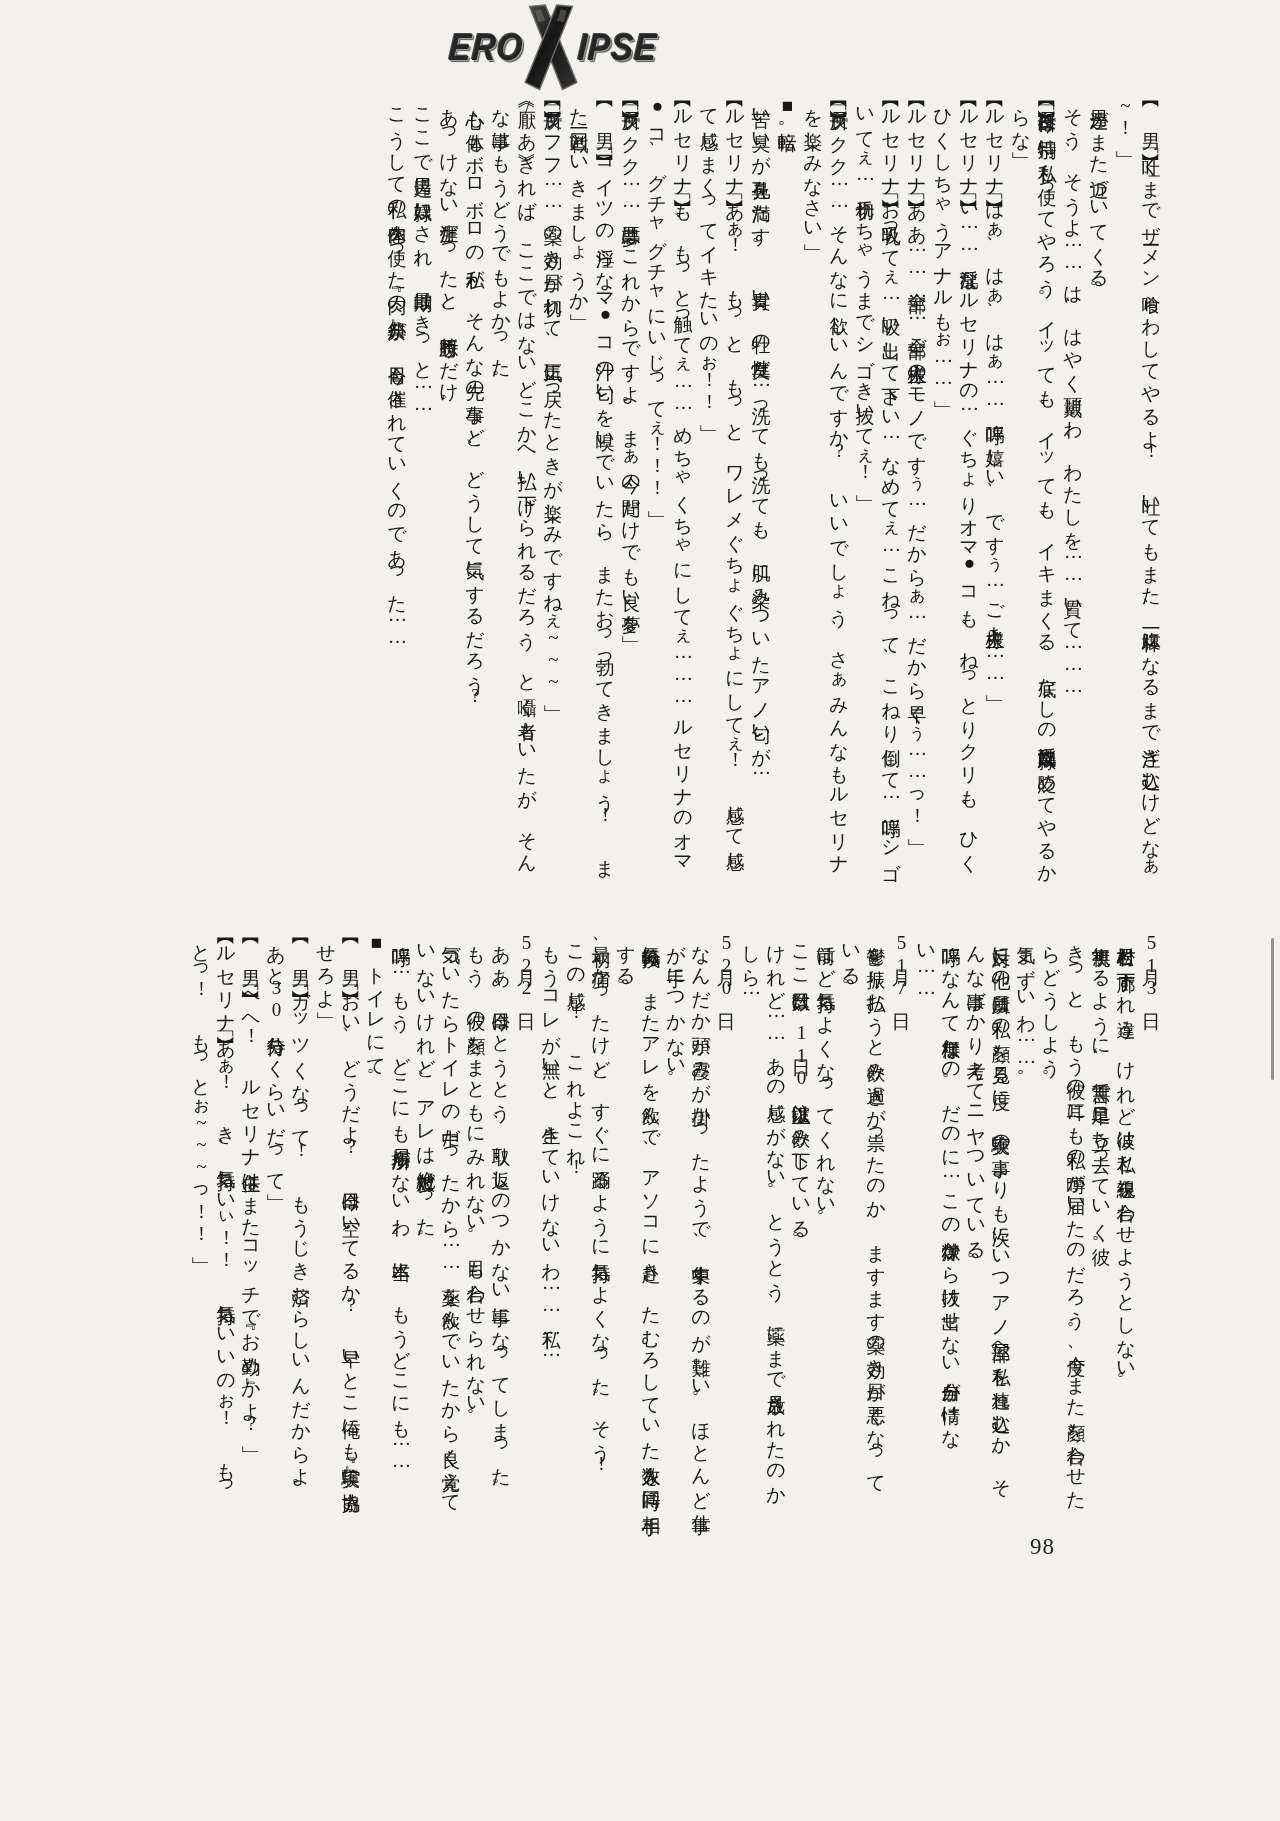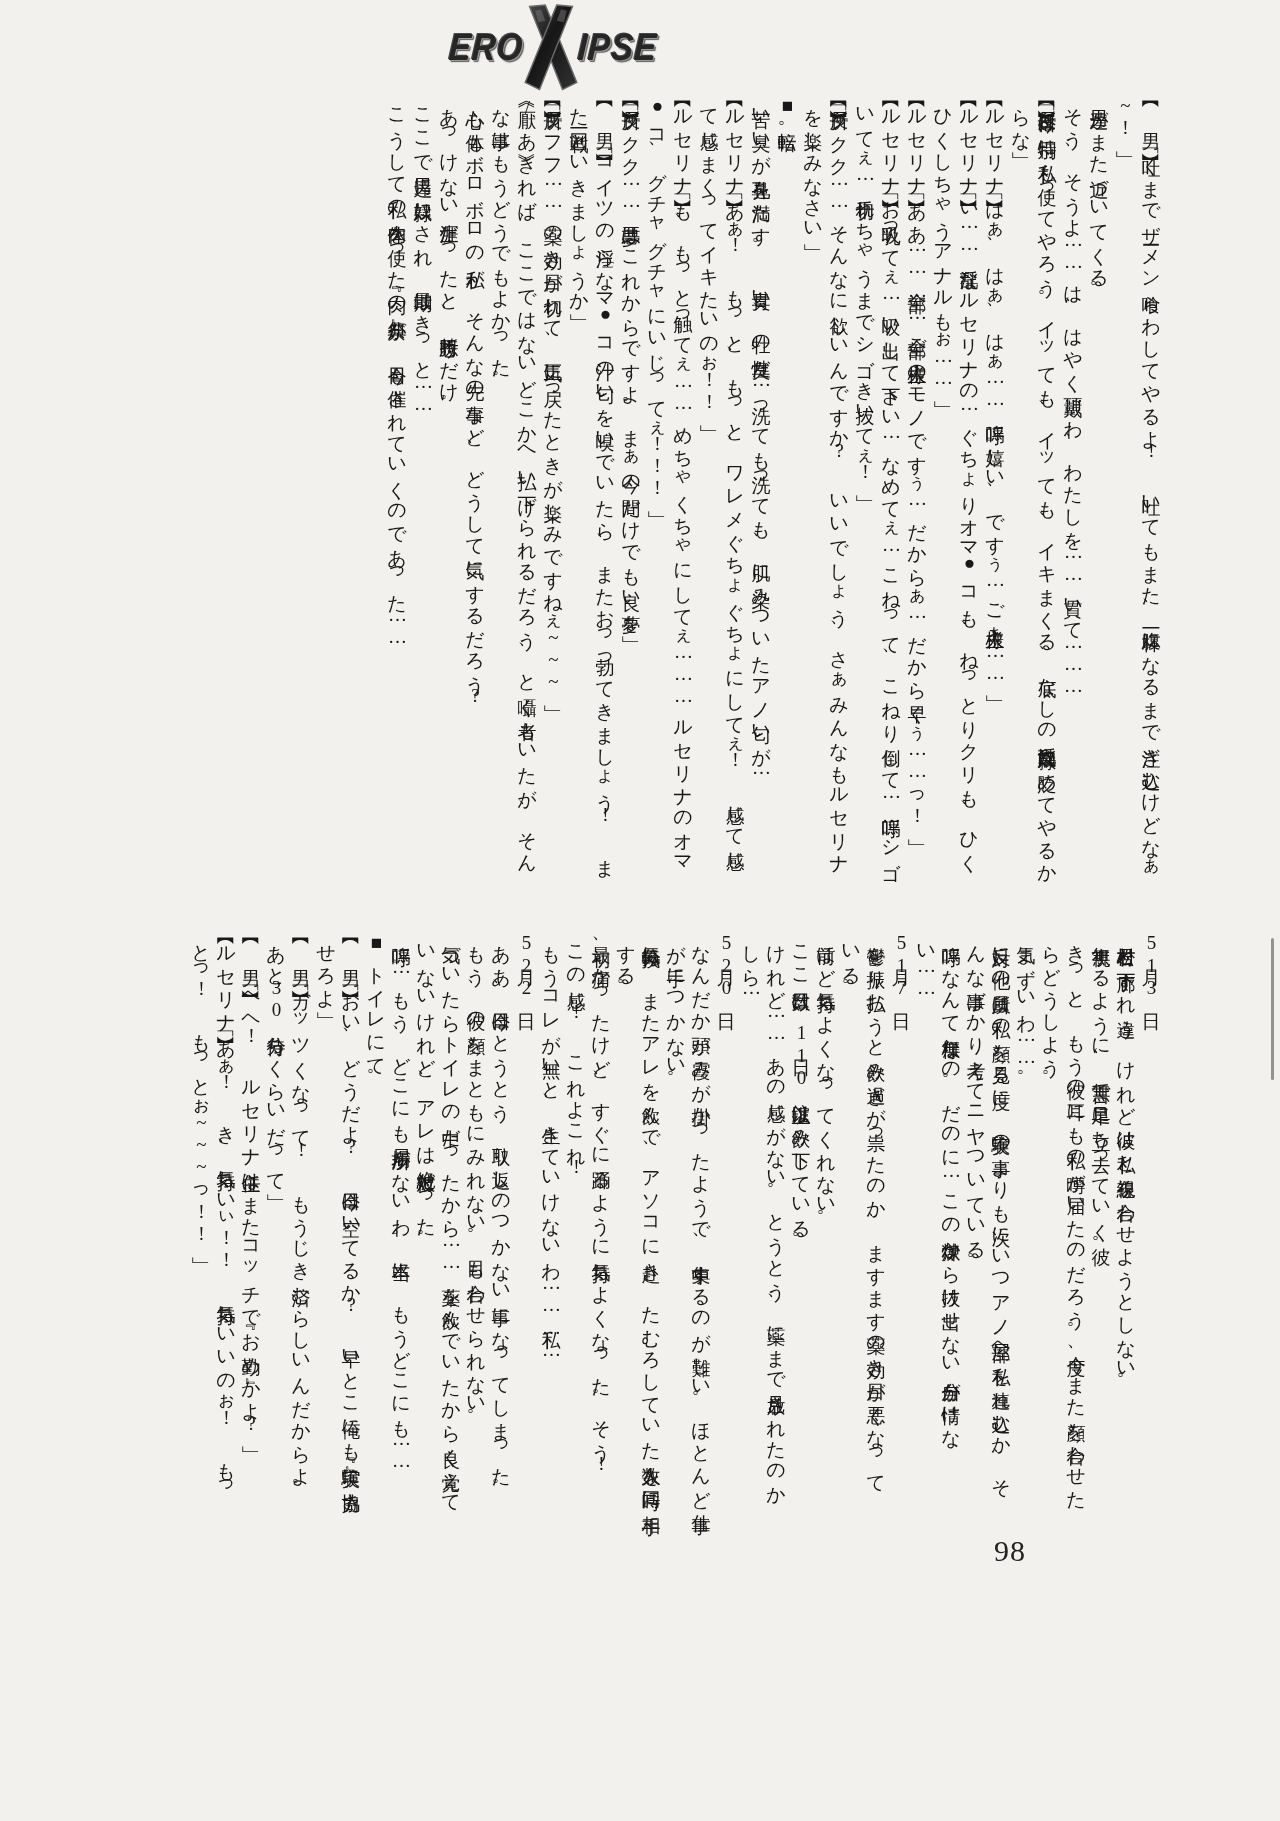--- a/index.html
+++ b/index.html
@@ -34,22 +34,22 @@
     font-size:19px;
     letter-spacing:1px;
     color:#181818;
   }
   .tsection p{margin:0;padding:0;}
   .upper{top:95px;right:116px;height:788px;line-height:26px;}
   .lower{top:932px;right:116px;height:572px;line-height:25px;}
   .gap{margin-block-start:14px;}
   
   .page-number{
-    position:absolute;left:994px;top:1534px;
-    font-size:30px;letter-spacing:1px;color:#222;
+    position:absolute;left:1030px;top:1534px;
+    font-size:23px;letter-spacing:1px;color:#222;
   }
   
   .edge-artifact{
     position:absolute;right:6px;top:938px;width:3px;height:142px;
     background:#46443f;opacity:.55;border-radius:2px;
   }
 </style>
 </head>
 <body>
 

